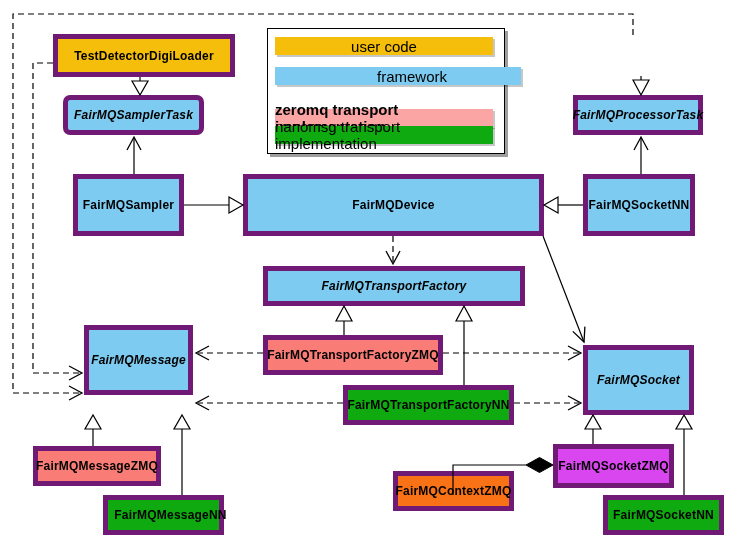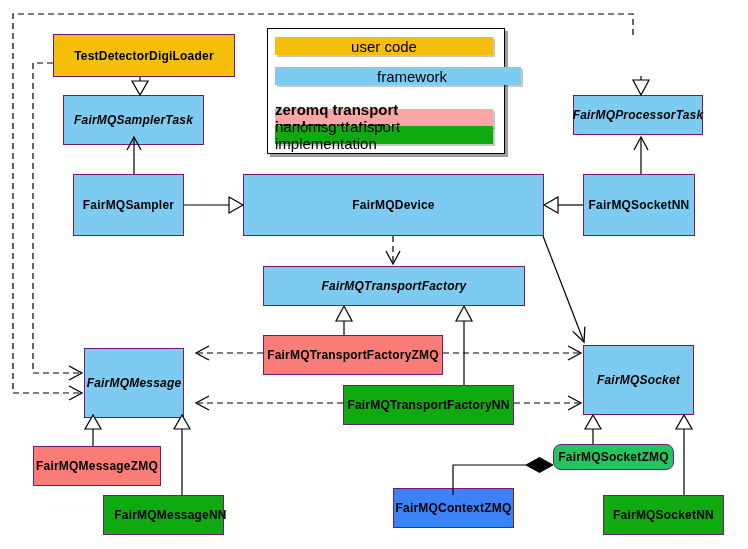--- a/index.html
+++ b/index.html
@@ -1,18 +1,18 @@
 <!DOCTYPE html>
 <html><head>
 <meta charset="utf-8">
 <style>
   html,body{margin:0;padding:0;background:#fff;}
   #canvas{position:relative;width:748px;height:549px;background:#fff;overflow:hidden;
           font-family:"Liberation Sans",sans-serif;}
-  .node{position:absolute;box-sizing:border-box;border:1px solid #701a75;
+  .node{position:absolute;box-sizing:border-box;border:5px solid #701a75;
         display:flex;align-items:center;justify-content:center;text-align:center;
         font-weight:700;font-size:12px;letter-spacing:0.2px;color:#000;white-space:nowrap;}
   .abstract{font-style:italic;}
   .legend{position:absolute;box-sizing:border-box;border:1.5px solid #000;background:#fff;
           box-shadow:3px 3px 0 rgba(0,0,0,0.38);}
   .legend-bar{position:absolute;left:7px;width:218px;height:18px;
               display:flex;align-items:center;justify-content:center;
               font-size:15px;color:#000;box-shadow:2px 2px 0 rgba(0,0,0,0.22);}
   svg.wires{position:absolute;left:0;top:0;pointer-events:none;}
   .wire{stroke:#000;stroke-width:1.2;fill:none;}
@@ -22,47 +22,47 @@
   .diamond{fill:#000;stroke:#000;}
 </style>
 </head>
 <body>
 
 <div id="canvas">
 
   <div class="node" style="left: 53px; top: 34px; width: 182px; height: 43px; background-color: rgb(245, 190, 11);">TestDetectorDigiLoader</div>
 
 
-  <div class="node abstract" style="left: 63px; top: 95px; width: 141px; height: 50px; background-color: rgb(125, 203, 240);">FairMQSamplerTask</div>
+  <div class="node abstract" style="left: 63px; top: 95px; width: 141px; height: 40px; background-color: rgb(125, 203, 240); border-radius: 7px;">FairMQSamplerTask</div>
 
   <div class="node abstract" style="left: 573px; top: 95px; width: 130px; height: 40px; background-color: rgb(125, 203, 240);">FairMQProcessorTask</div>
 
   <div class="node" style="left: 73px; top: 174px; width: 111px; height: 62px; background-color: rgb(125, 203, 240);">FairMQSampler</div>
 
   <div class="node" style="left: 243px; top: 174px; width: 301px; height: 62px; background-color: rgb(125, 203, 240);">FairMQDevice</div>
 
   <div class="node" style="left: 583px; top: 174px; width: 112px; height: 62px; background-color: rgb(125, 203, 240);">FairMQSocketNN</div>
 
   <div class="node abstract" style="left: 263px; top: 266px; width: 262px; height: 40px; background-color: rgb(125, 203, 240);">FairMQTransportFactory</div>
 
   <div class="node" style="left: 263px; top: 335px; width: 180px; height: 40px; background-color: rgb(249, 125, 118);">FairMQTransportFactoryZMQ</div>
 
   <div class="node" style="left: 343px; top: 385px; width: 171px; height: 40px; background-color: rgb(15, 170, 15);">FairMQTransportFactoryNN</div>
 
-  <div class="node abstract" style="left: 84px; top: 348px; width: 100px; height: 70px; background-color: rgb(125, 203, 240);">FairMQMessage</div>
+  <div class="node abstract" style="left: 84px; top: 325px; width: 109px; height: 70px; background-color: rgb(125, 203, 240);">FairMQMessage</div>
 
   <div class="node abstract" style="left: 583px; top: 345px; width: 111px; height: 70px; background-color: rgb(125, 203, 240);">FairMQSocket</div>
 
   <div class="node" style="left: 33px; top: 446px; width: 128px; height: 40px; background-color: rgb(249, 125, 118);">FairMQMessageZMQ</div>
 
   <div class="node" style="left: 103px; top: 495px; width: 121px; height: 40px; background-color: rgb(15, 170, 15); padding-left: 14px;">FairMQMessageNN</div>
 
-  <div class="node" style="left: 553px; top: 444px; width: 121px; height: 26px; background-color: #22c55e; border-radius: 8px;">FairMQSocketZMQ</div>
+  <div class="node" style="left: 553px; top: 444px; width: 121px; height: 44px; background-color: #d946ef;">FairMQSocketZMQ</div>
 
-  <div class="node" style="left: 393px; top: 488px; width: 121px; height: 40px; background-color: #3b82f6;">FairMQContextZMQ</div>
+  <div class="node" style="left: 393px; top: 471px; width: 121px; height: 40px; background-color: #f97316;">FairMQContextZMQ</div>
 
   <div class="node" style="left: 603px; top: 495px; width: 121px; height: 40px; background-color: rgb(15, 170, 15);">FairMQSocketNN</div>
 
   <div class="legend" style="left:267px;top:28px;width:238px;height:126px">
     <div class="legend-bar" style="top: 8px; background-color: rgb(245, 190, 11);">user code</div>
     <div class="legend-bar" style="top: 38px; background-color: rgb(125, 203, 240); padding-left: 28px;">framework</div>
     <div class="legend-bar" style="top: 80px; background-color: #fca5a5; font-weight: bold;">zeromq transport implementation</div>
     <div class="legend-bar" style="top: 97px; background-color: rgb(15, 170, 15);">nanomsg transport implementation</div>
   </div>
 

